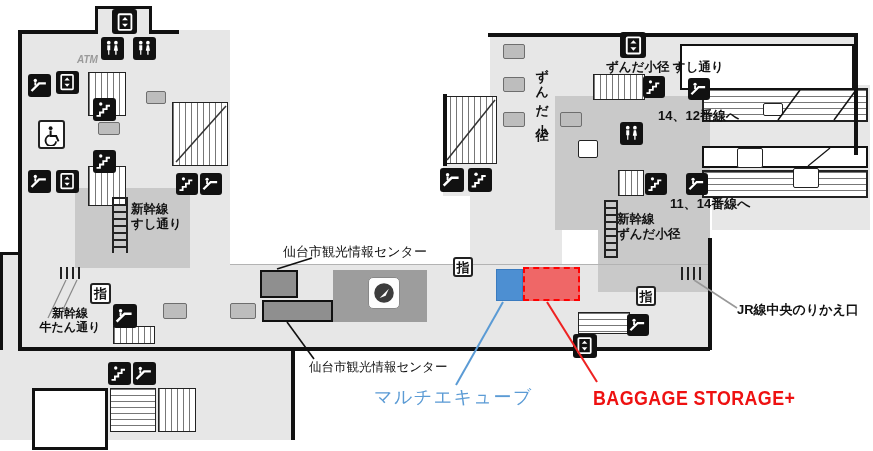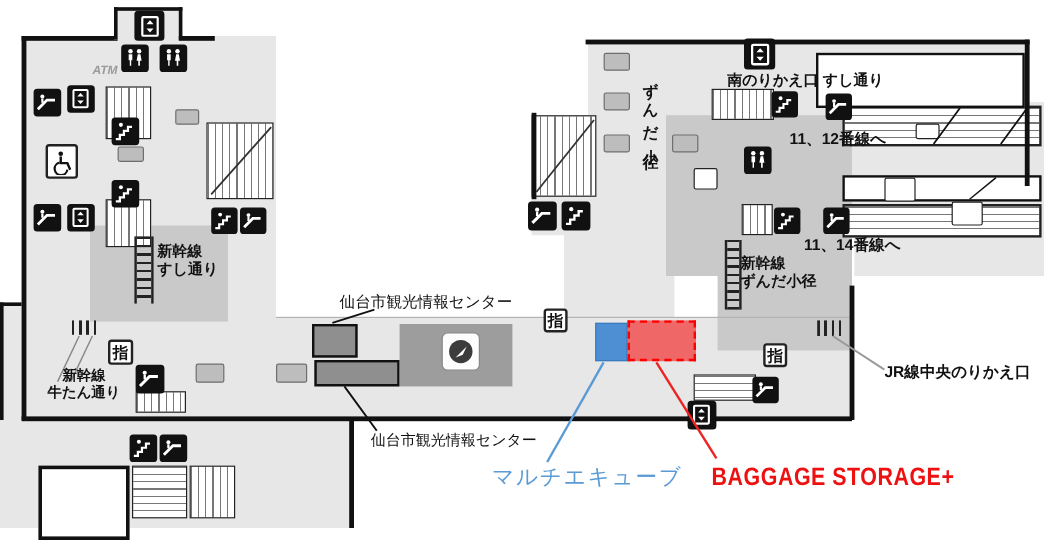--- a/index.html
+++ b/index.html
@@ -316,28 +316,28 @@
   </div>
 
   <div class="lbl b" style="left:24px;top:306px;font-size:12px;text-align:center;width:92px;">
     <span>新幹線</span><br>
     <span>牛たん通り</span>
   </div>
 
   <div class="lbl" style="left:283px;top:244px;font-size:13px;">仙台市観光情報センター</div>
   <div class="lbl" style="left:309px;top:360px;font-size:12.5px;">仙台市観光情報センター</div>
 
-  <div class="lbl lbl-blue" style="left:374px;top:387px;margin-left:36px;">マルチエキューブ</div>
+  <div class="lbl lbl-blue" style="left:374px;top:387px;">マルチエキューブ</div>
   <div class="lbl lbl-red" style="left:593px;top:385px;">BAGGAGE STORAGE+</div>
 
   <div class="lbl b" style="left:737px;top:302px;font-size:13px;">JR線中央のりかえ口</div>
 
   <div class="lbl b" style="left:617px;top:212px;font-size:12.5px;">
     <span>新幹線</span><br>
     <span>ずんだ小径</span>
   </div>
 
   <div class="lbl b" style="left:670px;top:196px;font-size:13px;">11、14番線へ</div>
-  <div class="lbl b" style="left:658px;top:108px;font-size:13px;">11、12番線へ</div>
-  <div class="lbl b" style="left:606px;top:60px;font-size:12.5px;">南のりかえ口 すし通り</div>
+  <div class="lbl b" style="left:658px;top:108px;font-size:13px;">14、12番線へ</div>
+  <div class="lbl b" style="left:606px;top:60px;font-size:12.5px;">ずんだ小径 すし通り</div>
   <div class="lbl b vtext" style="left:534px;top:58px;height:150px;font-size:13px;">ずんだ小径</div>
 
 </div>
 
 </body></html>

